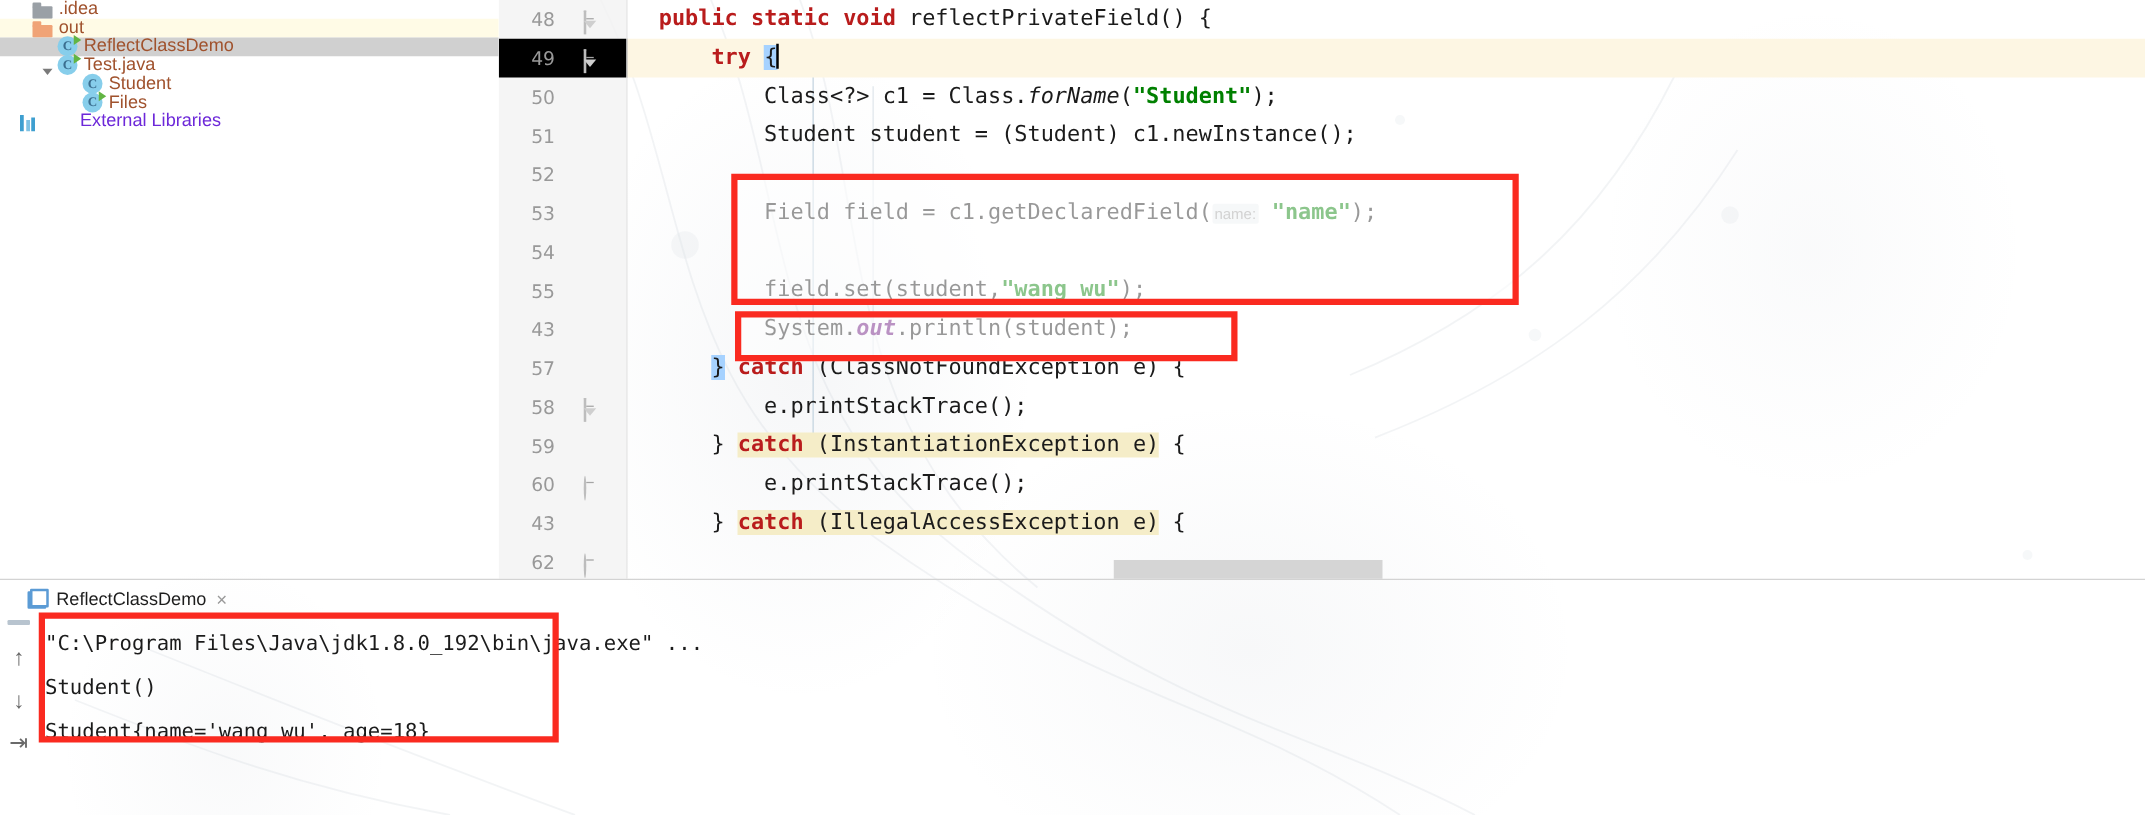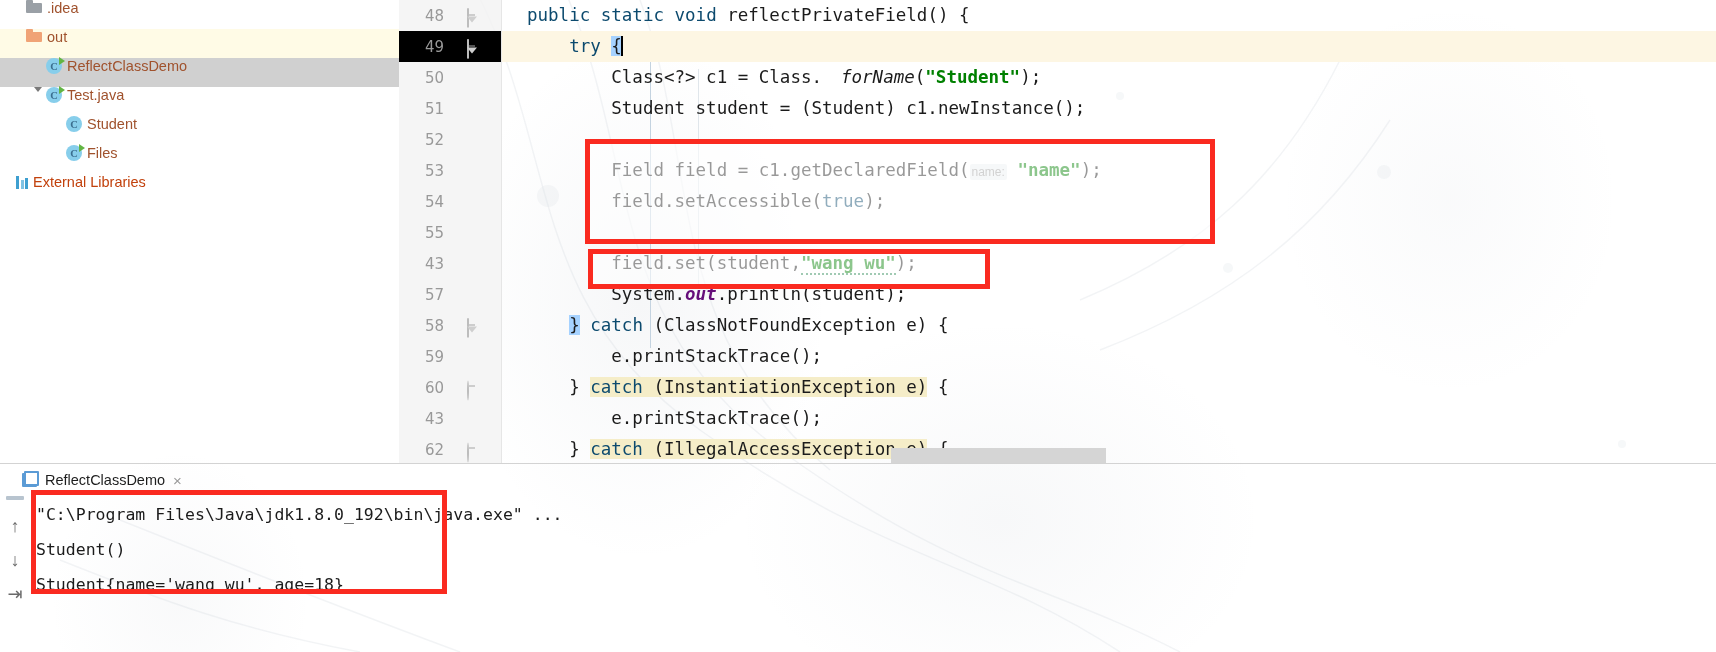--- a/index.html
+++ b/index.html
@@ -29,35 +29,35 @@
   .project-tree {
     position: absolute; left: 0; top: 0;
     width: 399px; height: 463px;
     background: transparent;
     z-index: 3;
     font-size: 14.5px;
     overflow: hidden;
   }
   .tree-row {
     position: relative;
-    height: 29px;
-    display: flex; align-items: flex-start;
+    height: 15px;
+    display: flex; align-items: flex-end;
     white-space: nowrap;
     color: #a0522d;
   }
   .tree-row.selected { background: #d0d0d0; }
   .tree-row.hl       { background: #fffbe6; }
   .tree-row .tw { width: 16px; flex: 0 0 16px; display:flex; align-items:center; justify-content:center; }
   .chev {
     width: 0; height: 0; border-left: 4.5px solid transparent; border-right: 4.5px solid transparent;
     border-top: 5px solid #7a7a7a;
   }
   .ico { flex: 0 0 auto; margin-right: 5px; display: inline-flex; align-items: center; }
   .label { color: #a0522d; }
-  .label.dark { color: #c2410c; }
+  .label.dark { color: #6d28d9; margin-left: 31px; }
 
   
   .folder { width: 16px; height: 13px; position: relative; }
   .folder::before {
     content: ""; position: absolute; left:0; top: 1px; width: 7px; height: 3px;
     background: inherit; border-radius: 1px 1px 0 0;
   }
   .folder-body  { position:absolute; left:0; top:3px; width:16px; height:10px; border-radius:1px; }
 
   .jclass {
@@ -137,24 +137,24 @@
     font-size: 17.5px;
     color: #1b1b1b;
     padding-left: 25px;
   }
   .code-line.hl { background: #fdf6e3; }
   .indent-guide {
     position: absolute; top: 0; width: 1px; height: 100%;
     background: #c4d3e0;
   }
 
-  .kw   { color: #0c4a6e; font-weight: normal; }
+  .kw   { color: #b91c1c; font-weight: bold; }
   .str  { color: #008000; font-weight: bold; }
   .sfld { color: #660e7a; font-weight: bold; font-style: italic; }
-  .mth  { color: #1b1b1b; font-style: italic; margin-left: 19px; }
+  .mth  { color: #1b1b1b; font-style: italic; }
   .hint { color: #9b9b9b; font-size: 12px; background: #eceff1; border-radius: 2px; padding: 1px 2px; font-family:"Liberation Sans",sans-serif;}
   .caretsel { background: #a6d2ff; }
   .ylw  { background: #f5edc8; }
   .typo { border-bottom: 2px dotted #2e8b57; }
   .caret {
     display:inline-block; width:2px; height:20px; background:#000; vertical-align:-4px;
     margin-left:-1px;
   }
 
   
@@ -358,21 +358,20 @@
     <div class="code-area">
       <div class="indent-guide" style="left:148px; top:38px; height:310px;"></div>
       <div class="indent-guide" style="left:196px; top:69px; height:216px; background:#e0e6eb;"></div>
 
       <div class="code-line"><span class="kw">public</span> <span class="kw">static</span> <span class="kw">void</span> reflectPrivateField() {</div>
       <div class="code-line hl">    <span class="kw">try</span> <span class="caretsel">{</span><span class="caret"></span></div>
       <div class="code-line">        Class&lt;?&gt; c1 = Class.<span class="mth">forName</span>(<span class="str">"Student"</span>);</div>
       <div class="code-line">        Student student = (Student) c1.newInstance();</div>
       <div class="code-line"> </div>
       <div class="code-line">        Field field = c1.getDeclaredField(<span class="hint">name:</span> <span class="str">"name"</span>);</div>
-      <div class="code-line">        field.setAccessible(<span class="kw">true</span>);</div>
       <div class="code-line"> </div>
       <div class="code-line">        field.set(student,<span class="str typo">"wang wu"</span>);</div>
       <div class="code-line">        System.<span class="sfld">out</span>.println(student);</div>
       <div class="code-line">    <span class="caretsel">}</span> <span class="kw">catch</span> (ClassNotFoundException e) {</div>
       <div class="code-line">        e.printStackTrace();</div>
       <div class="code-line">    } <span class="ylw"><span class="kw">catch</span> (InstantiationException e)</span> {</div>
       <div class="code-line">        e.printStackTrace();</div>
       <div class="code-line">    } <span class="ylw"><span class="kw">catch</span> (IllegalAccessException e)</span> {</div>
     </div>
     <div class="fold-bar-62"></div>

